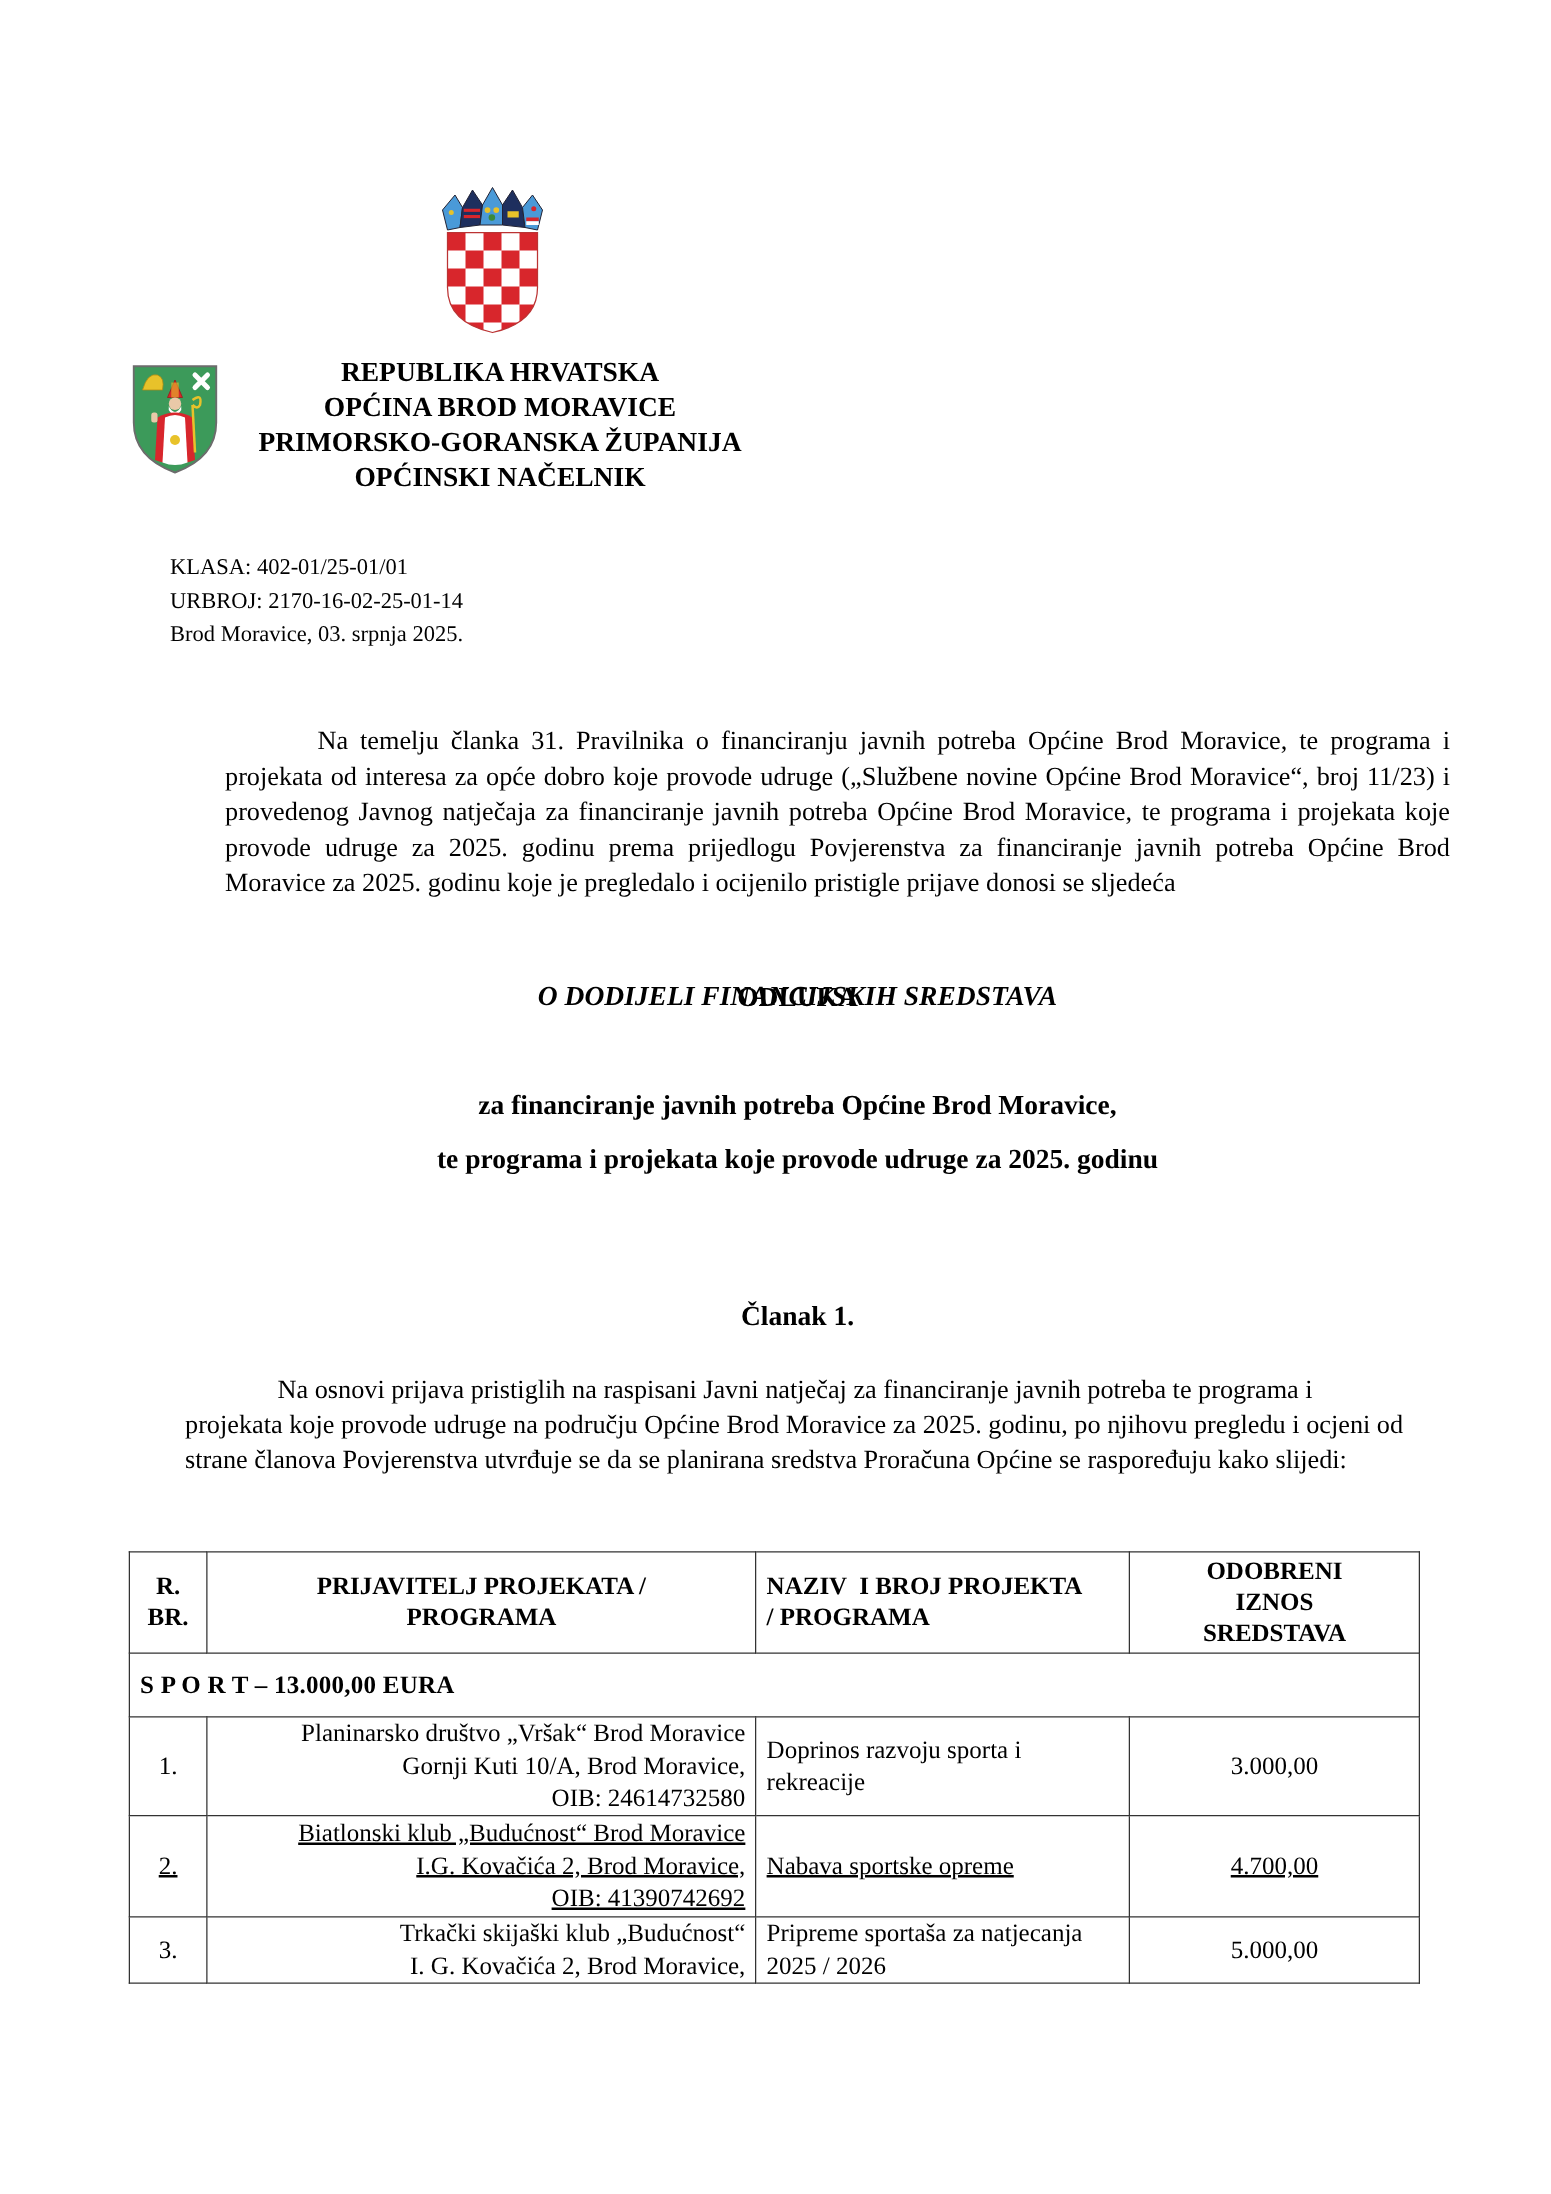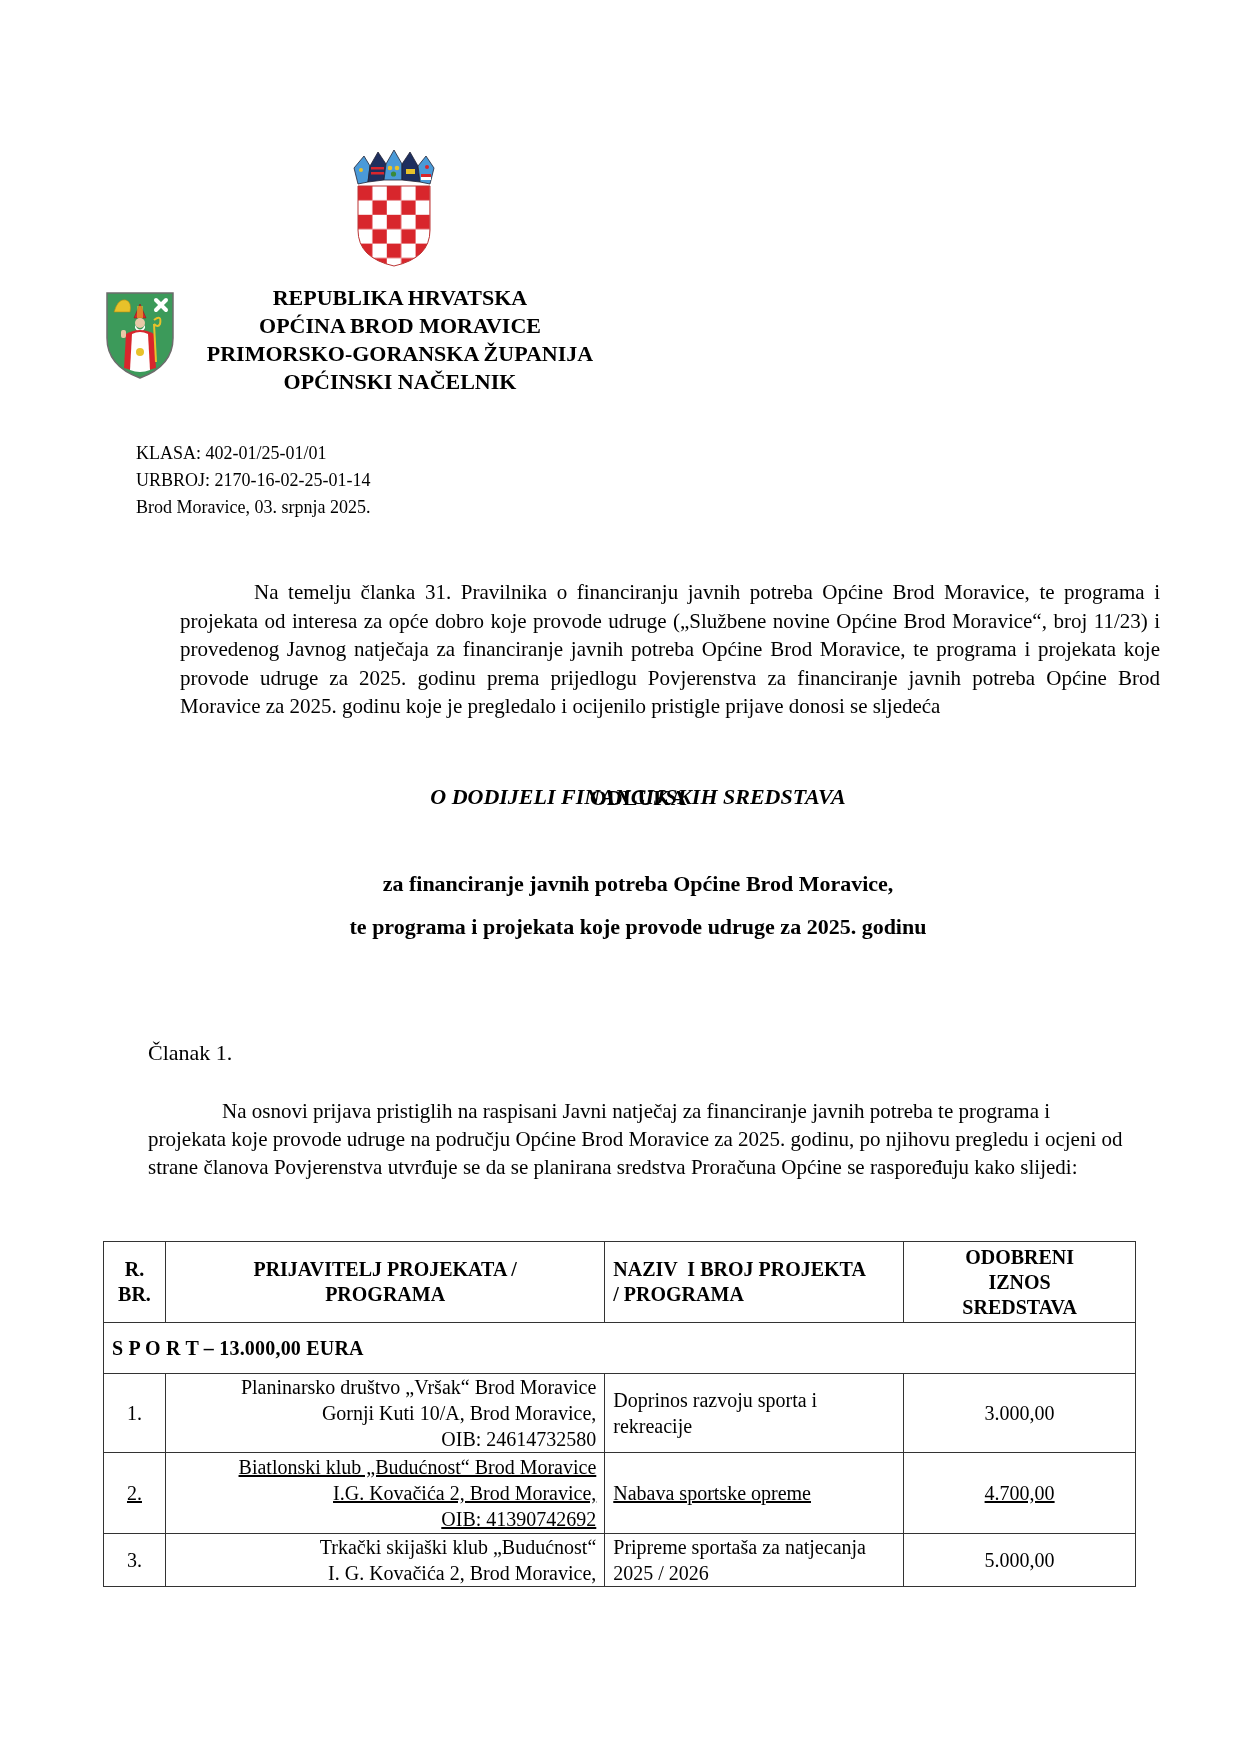--- a/index.html
+++ b/index.html
@@ -22,21 +22,21 @@
   .para .indent { display: inline-block; width: 74px; }
   #intro-para { top: 578px; margin-left: 32px; }
 
   .title-line { left: 148px; width: 980px; text-align: center; font-weight: bold;
                 font-size: 22px; }
   #t1 { top: 785px; }
   #t2 { top: 784px; font-style: italic; }
   #t3 { top: 871px; text-align: center; }
   #t4 { top: 914px; }
 
-  #clanak { left: 148px; width: 980px; top: 1040px; text-align: left; font-weight: normal; font-size: 22px; }
+  #clanak { left: 148px; width: 980px; top: 1040px; text-align: center; font-weight: bold; font-size: 22px; }
   #clanak-para { top: 1097px; text-align: left; line-height: 28px; }
 
   table.grants { position: absolute; left: 103px; top: 1241px; width: 1033px;
                  border-collapse: collapse; font-size: 20px; line-height: 26px; }
   table.grants th, table.grants td { border: 1.5px solid #333; padding: 0 8px; vertical-align: middle; }
   table.grants th { font-weight: bold; text-align: center; height: 80px; line-height: 25px; }
   .c-num { width: 45px; text-align: center; }
   .c-app { width: 423px; text-align: right; }
   .c-proj { width: 282px; text-align: left; }
   .c-amt { width: 215px; text-align: center; }

